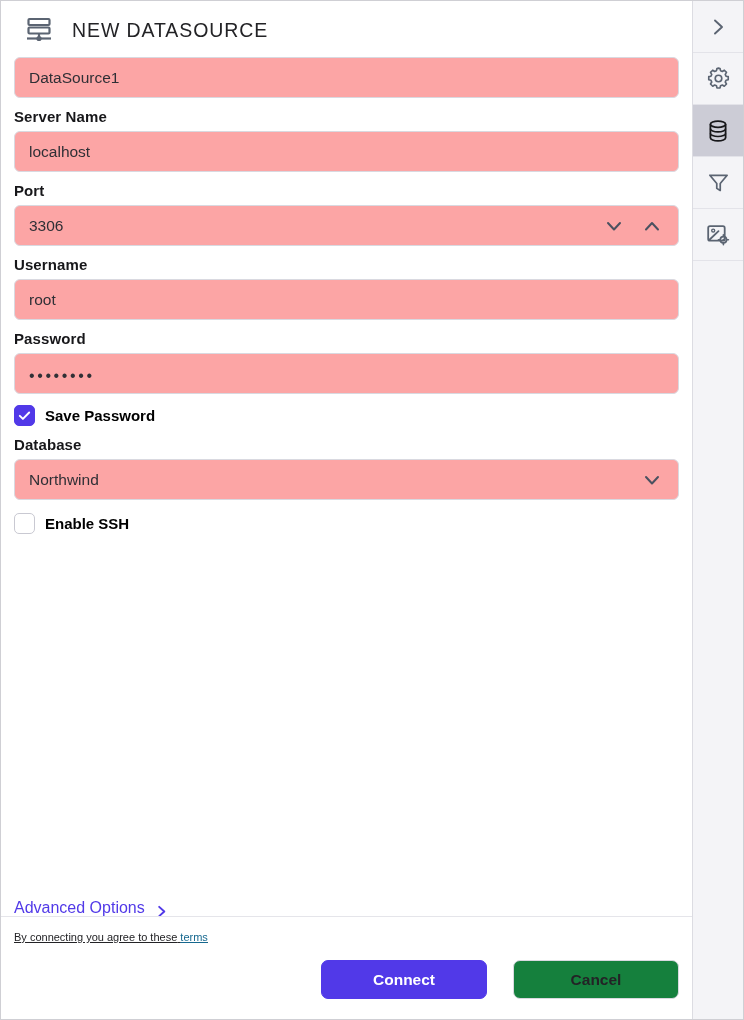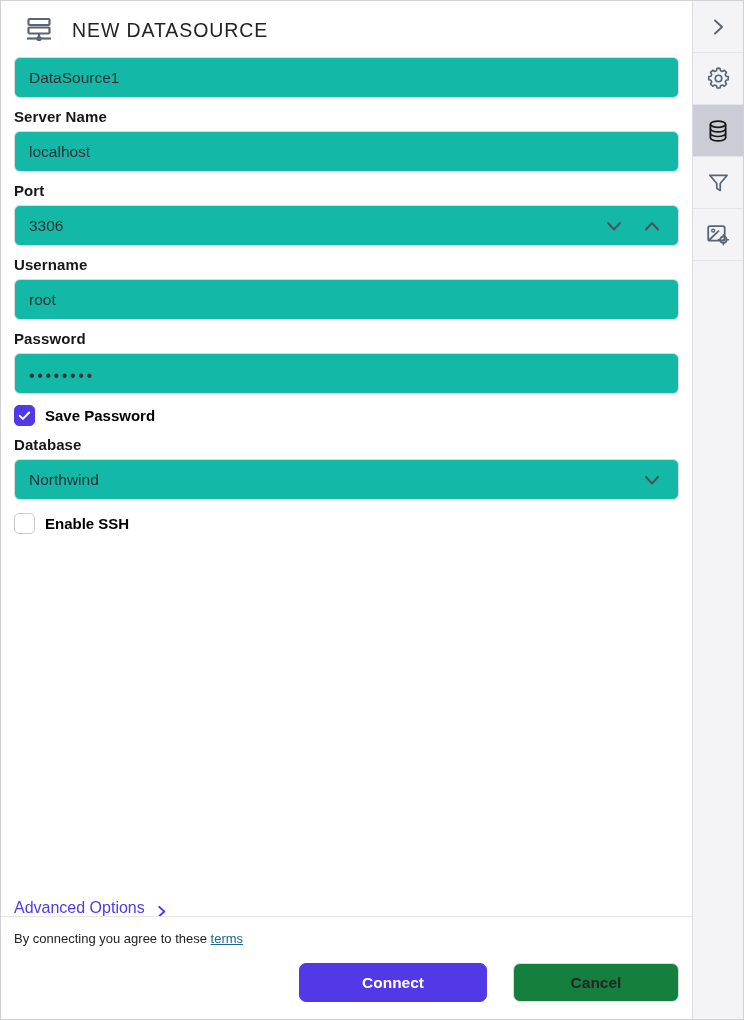--- a/index.html
+++ b/index.html
@@ -54,21 +54,21 @@
     color: #17171a;
     margin-bottom: 6px;
     display: block;
     letter-spacing: .1px;
   }
   .input-box {
     position: relative;
     height: 41px;
     border: 1px solid #d9d9e0;
     border-radius: 6px;
-    background: #14b8a6;
+    background: #fca5a5;
     display: flex;
     align-items: center;
     padding: 0 14px;
     font-size: 15.5px;
     color: #2f2f35;
   }
   .input-box .val { line-height: 1; }
   .dots {
     letter-spacing: 2.6px;
     font-size: 16px;
@@ -127,22 +127,23 @@
 
   
   .footer {
     position: absolute;
     left: 0; right: 0; bottom: 0;
     border-top: 1px solid #e5e5ea;
     padding: 14px 13px 14px 13px;
     height: 103px;
   }
   .terms-line {
-    font-size: 13px;
+    font-size: 11px;
     color: #232326;
+    text-decoration: underline;
   }
   .terms-link {
     color: #16688f;
     text-decoration: underline;
     cursor: pointer;
   }
   .btn-row {
     display: flex;
     justify-content: flex-end;
     gap: 26px;
@@ -153,21 +154,21 @@
     border-radius: 7px;
     font-size: 15.5px;
     font-weight: bold;
     display: flex;
     align-items: center;
     justify-content: center;
     cursor: pointer;
     user-select: none;
   }
   .btn-primary {
-    width: 188px;
+    width: 166px;
     background: #5139e8;
     color: #ffffff;
     border: 1px solid #5139e8;
   }
   .btn-secondary {
     width: 166px;
     background: #15803d;
     color: #232326;
     border: 1px solid #d9d9e0;
   }

